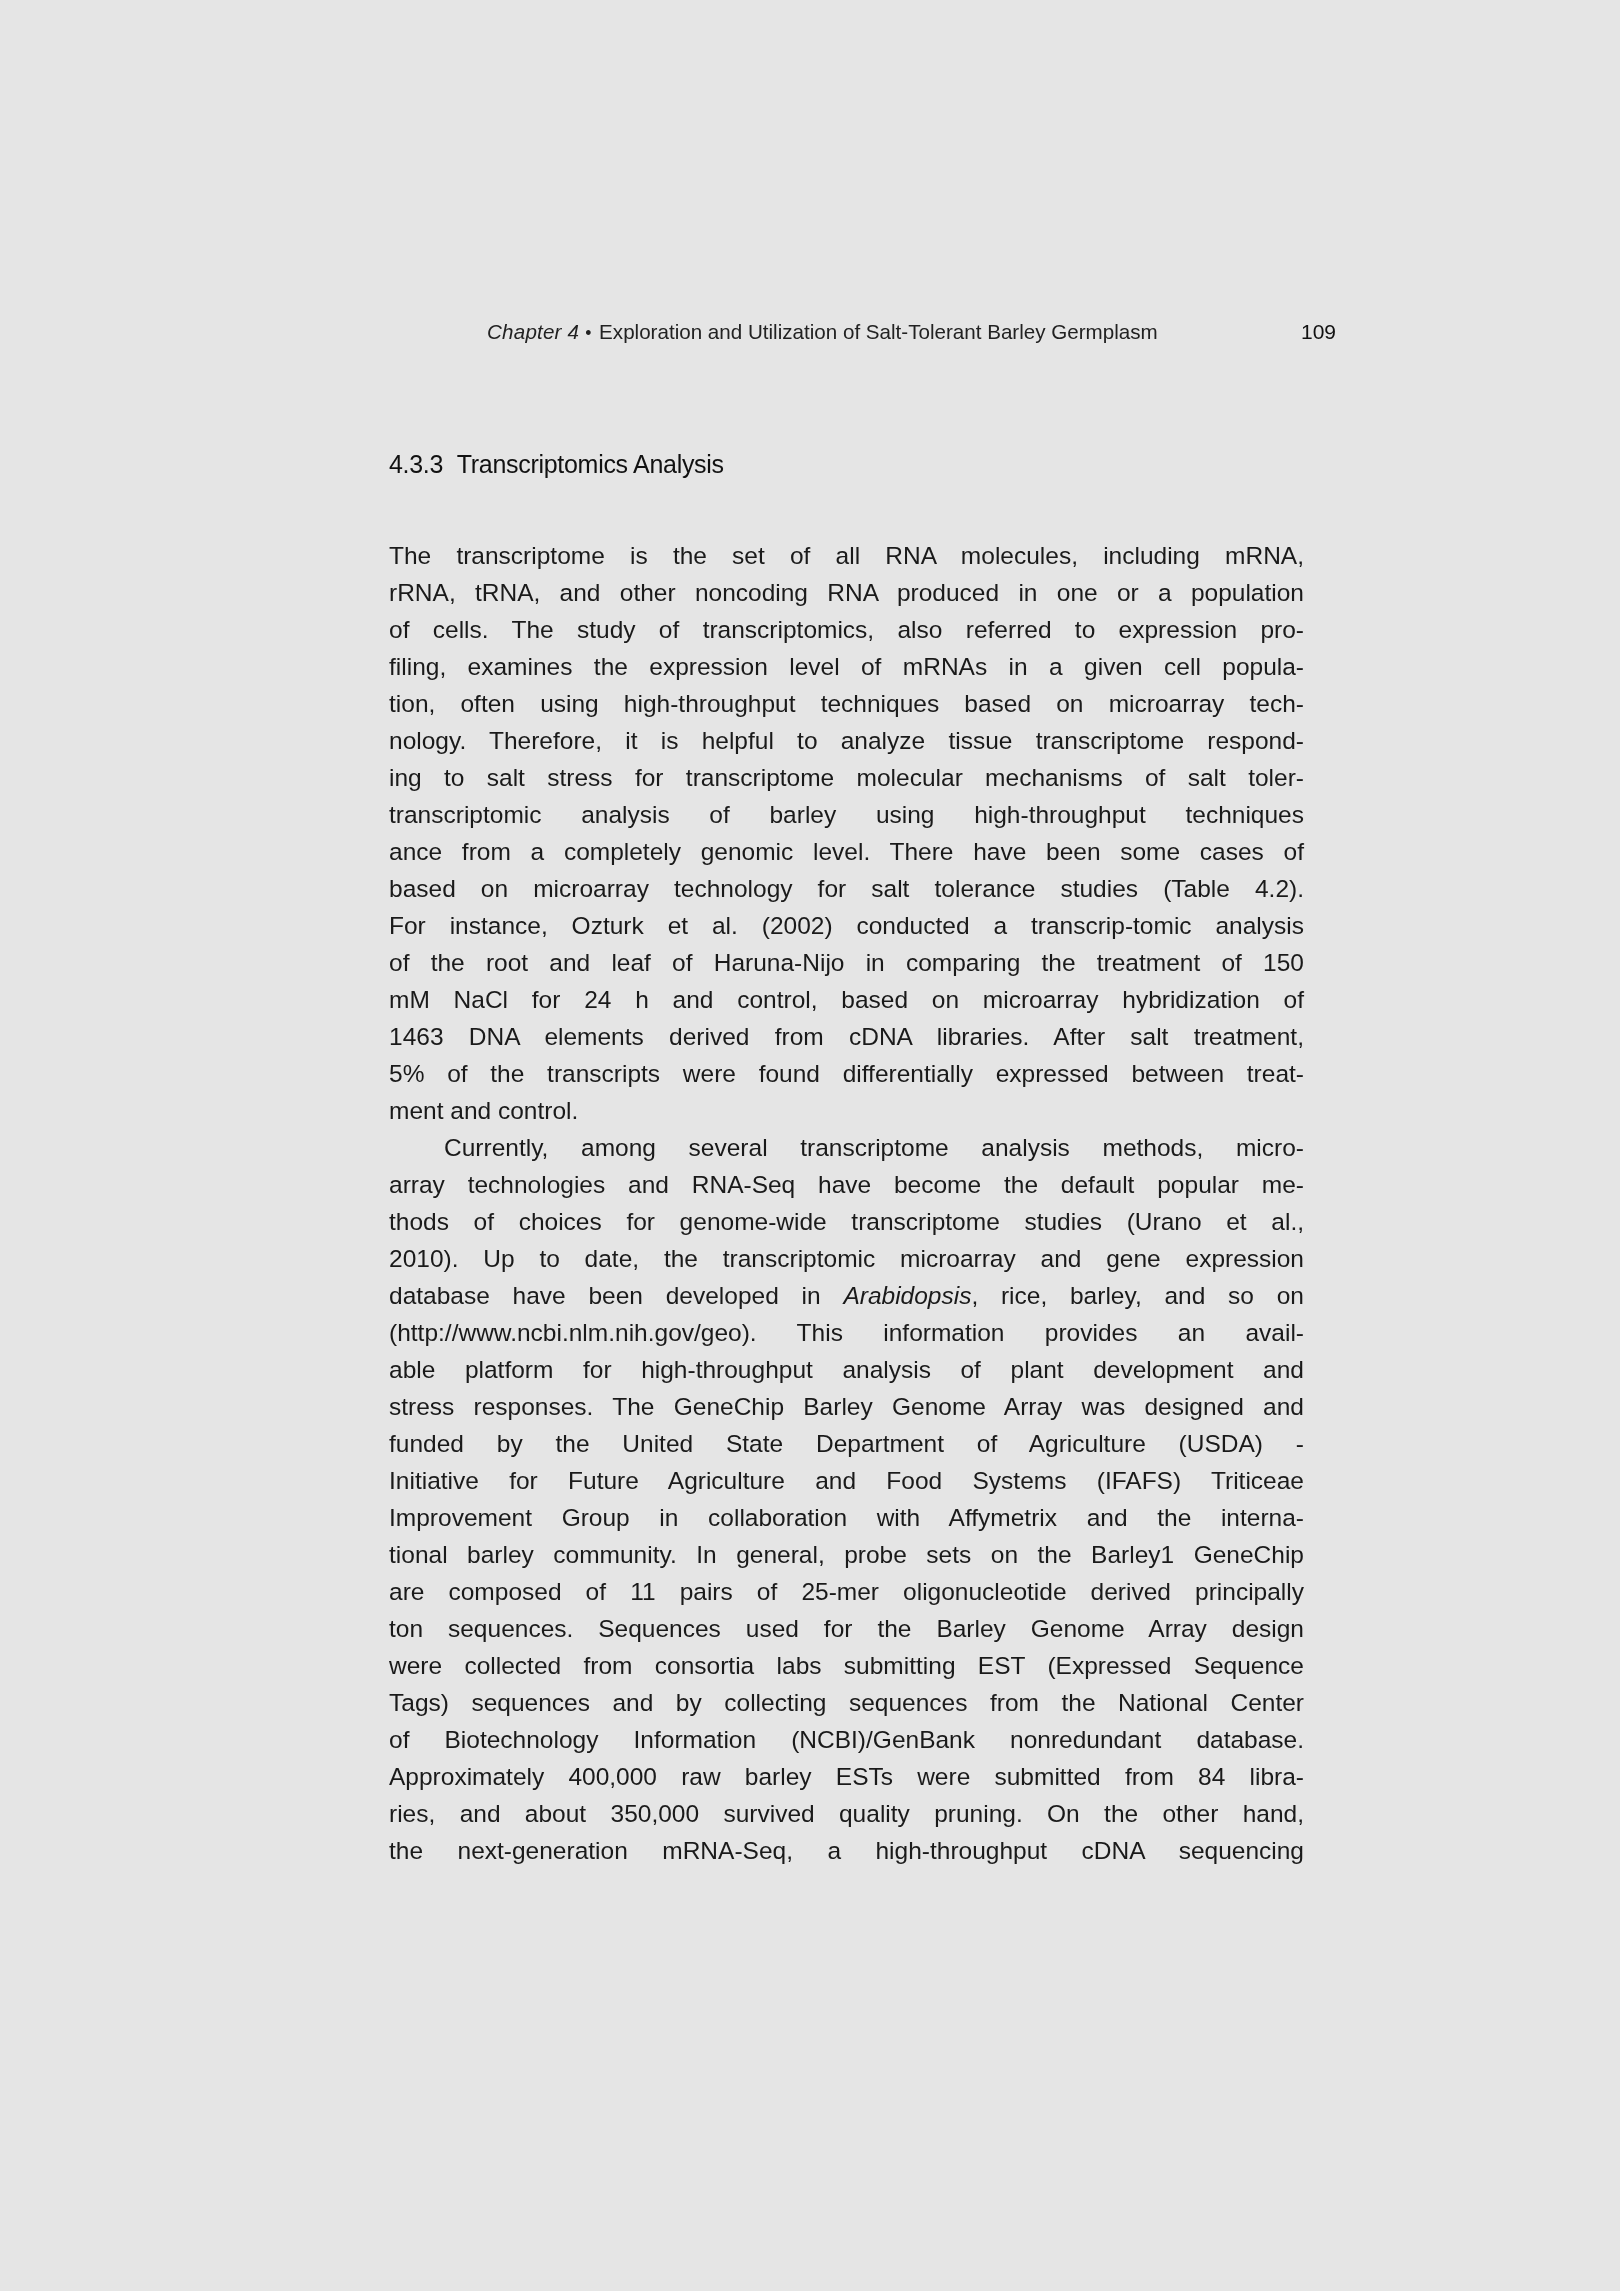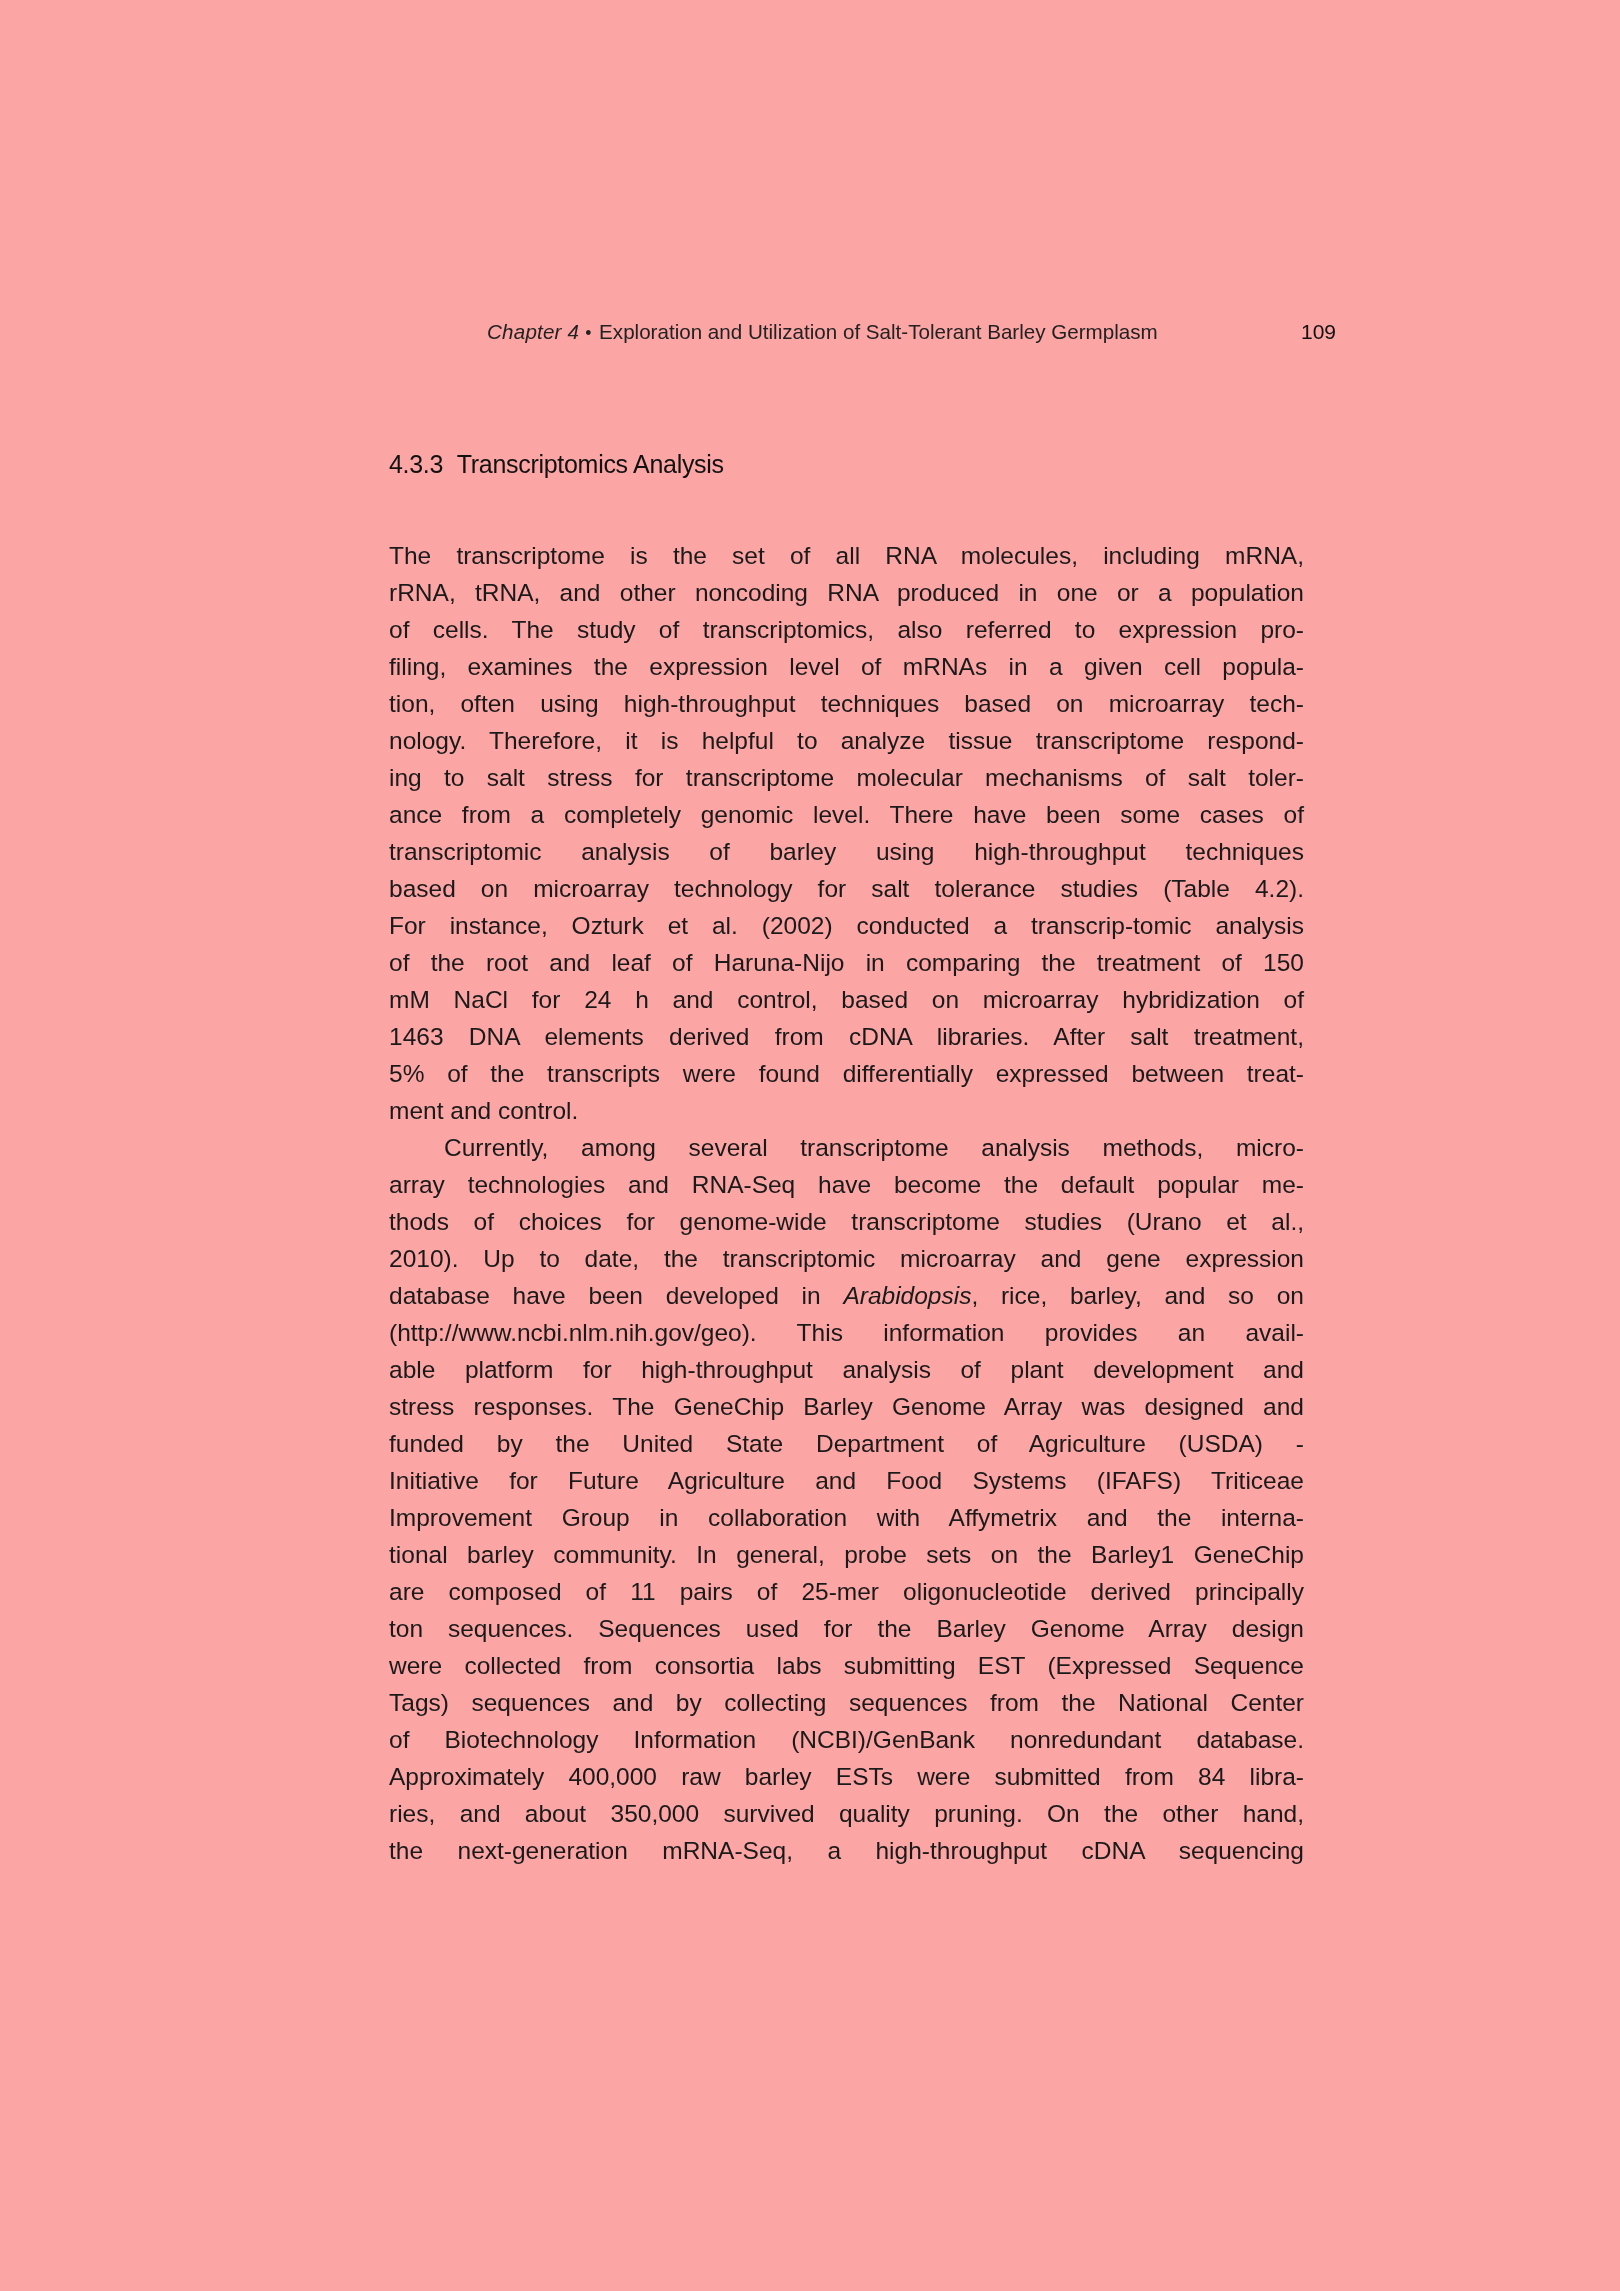--- a/index.html
+++ b/index.html
@@ -1,17 +1,17 @@
 <!DOCTYPE html>
 <html><head>
   <meta charset="utf-8">
   <style>
     html, body { margin: 0; padding: 0; background: #ffffff; }
     body { width: 1620px; height: 2292px; position: relative; overflow: hidden; }
-    .page { position: absolute; left: 0; top: 0; width: 1620px; height: 2292px; background: #fca5a5; color: #1a1a1a; }
+    .page { position: absolute; left: 0; top: 0; width: 1620px; height: 2292px; background: #e5e5e5; color: #1a1a1a; }
     .running-head {
       position: absolute; left: 487px; top: 320px; width: 849px; height: 29px;
       font-family: "Liberation Sans", sans-serif; font-size: 20.6px; color: #222;
       display: flex; align-items: baseline; white-space: nowrap;
     }
     .running-head .chap { font-style: italic; letter-spacing: 0.2px; }
     .running-head .bullet { margin: 0 7.8px 0 5.9px; font-size: 17.6px; }
     .running-head .title { letter-spacing: 0px; }
     .running-head .pageno { margin-left: auto; font-size: 21px; color: #111; }
     .section-heading {
@@ -47,22 +47,22 @@
 
   <div class="body" id="body-text">
       <div>
         <span class="line">The transcriptome is the set of all RNA molecules, including mRNA,</span>
         <span class="line">rRNA, tRNA, and other noncoding RNA produced in one or a population</span>
         <span class="line">of cells. The study of transcriptomics, also referred to expression pro-</span>
         <span class="line">filing, examines the expression level of mRNAs in a given cell popula-</span>
         <span class="line">tion, often using high-throughput techniques based on microarray tech-</span>
         <span class="line">nology. Therefore, it is helpful to analyze tissue transcriptome respond-</span>
         <span class="line">ing to salt stress for transcriptome molecular mechanisms of salt toler-</span>
+        <span class="line">transcriptomic analysis of barley using high-throughput techniques</span>
         <span class="line">ance from a completely genomic level. There have been some cases of</span>
-        <span class="line">transcriptomic analysis of barley using high-throughput techniques</span>
         <span class="line">based on microarray technology for salt tolerance studies (Table 4.2).</span>
         <span class="line">For instance, Ozturk et al. (2002) conducted a transcrip-tomic analysis</span>
         <span class="line">of the root and leaf of Haruna-Nijo in comparing the treatment of 150</span>
         <span class="line">mM NaCl for 24 h and control, based on microarray hybridization of</span>
         <span class="line">1463 DNA elements derived from cDNA libraries. After salt treatment,</span>
         <span class="line">5% of the transcripts were found differentially expressed between treat-</span>
         <span class="line last">ment and control.</span>
       </div>
       <div>
         <span class="line indent">Currently, among several transcriptome analysis methods, micro-</span>

